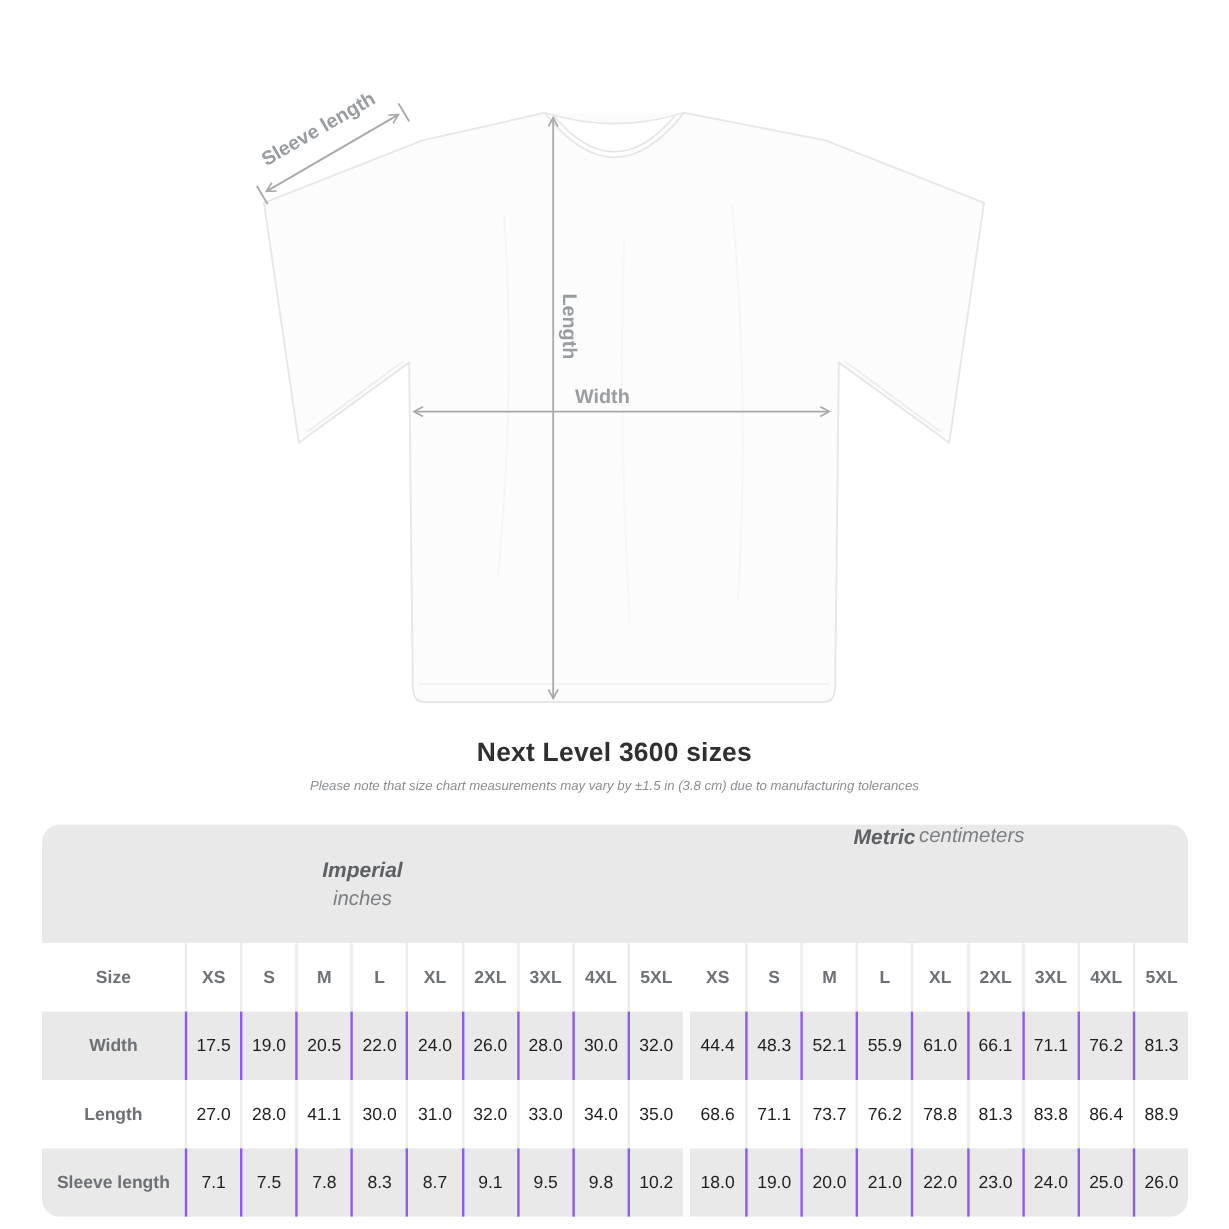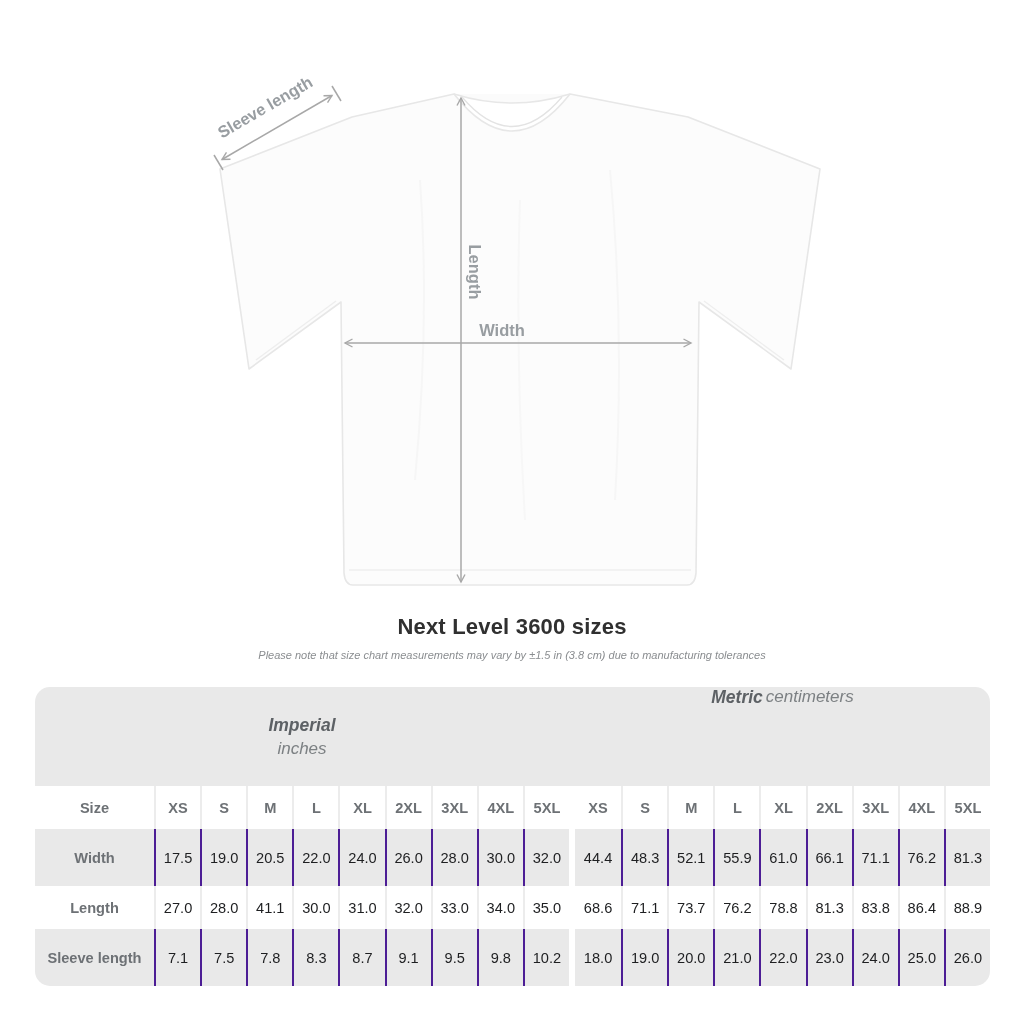--- a/index.html
+++ b/index.html
@@ -18,31 +18,31 @@
 
   
   .size-table {
     position: absolute; top: 687px; left: 35px; width: 955px;
     border-radius: 15px; overflow: hidden; background: #ffffff;
   }
   .row { display: grid; grid-template-columns: 119px repeat(9, 1fr) 6px repeat(9, 1fr); }
   .row.band  { height: 99px; background: #e9e9e9; }
   .row.hdr   { height: 57px; background: #ffffff; }
   .row.gray  { height: 57px; background: #e9e9e9; }
-  .row.white { height: 43px; background: #ffffff; }
+  .row.white { height: 57px; background: #ffffff; }
 
   .band-left  { grid-column: 1 / 11;  display: flex; flex-direction: column; align-items: center; justify-content: center; gap: 3px; }
   .band-right { grid-column: 12 / 21; display: flex; flex-direction: row; justify-content: center; gap: 3px; }
   .unit-label    { font-size: 17.5px; font-weight: 700; font-style: italic; color: #5d6165; }
   .unit-sublabel { font-size: 17px; font-style: italic; color: #7c8083; }
 
   .c { display: flex; align-items: center; justify-content: center; font-size: 14.6px; color: #1e1f21; }
   .lbl { font-weight: 700; color: #6d7175; }
   .szh { font-weight: 700; color: #6d7175; }
-  .row.gray  .c.sep { border-left: 2px solid #4c1d95; }
+  .row.gray  .c.sep { border-left: 2px solid #8b5cf6; }
   .row.white .c.sep { border-left: 2px solid #ececec; }
   .div-col { background: #ffffff; }
 </style>
 </head>
 <body>
 
 <div class="diagram">
   <svg width="1024" height="612" viewBox="0 0 1024 612">
     <defs>
       <marker id="arr" markerWidth="12" markerHeight="12" refX="8.5" refY="5" orient="auto-start-reverse" markerUnits="userSpaceOnUse">

